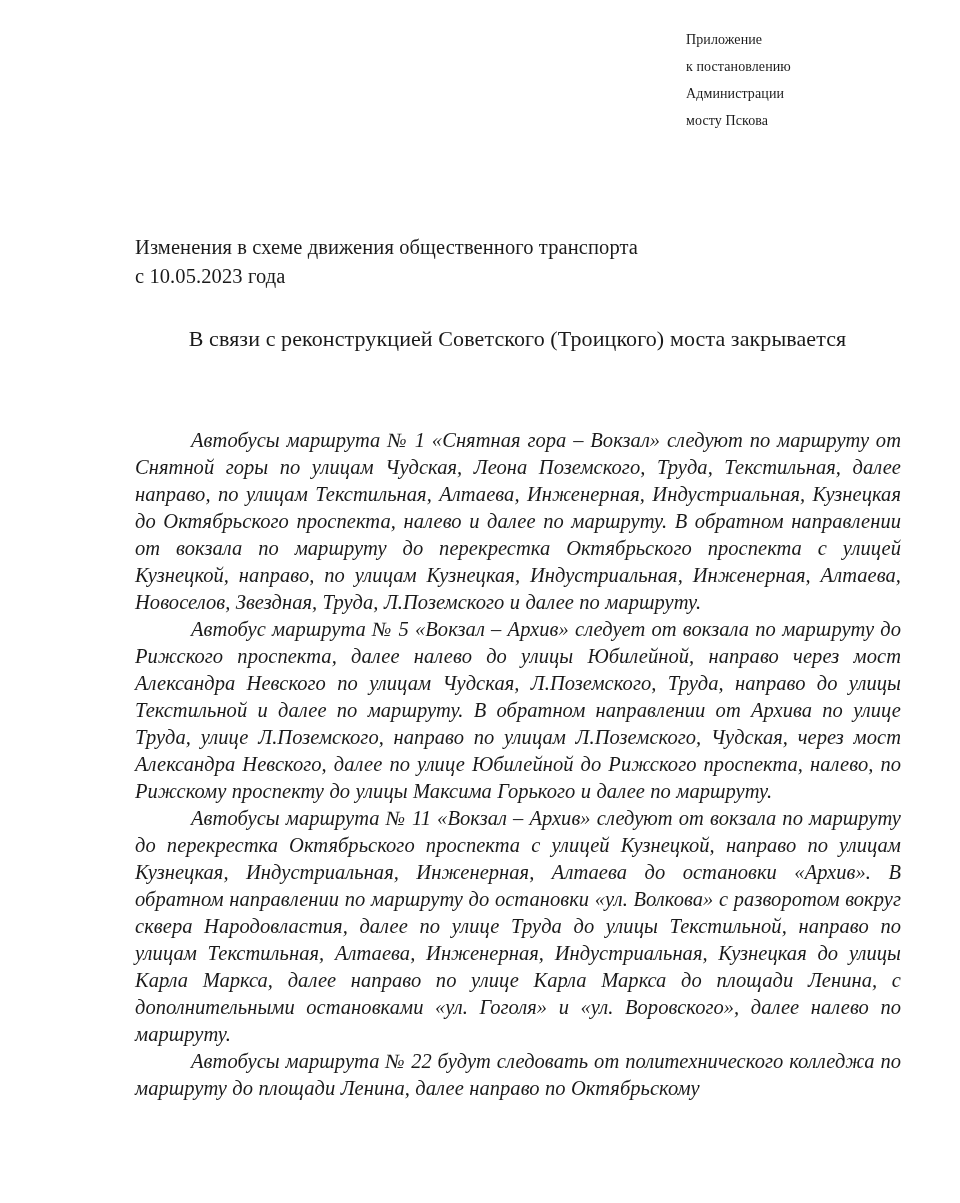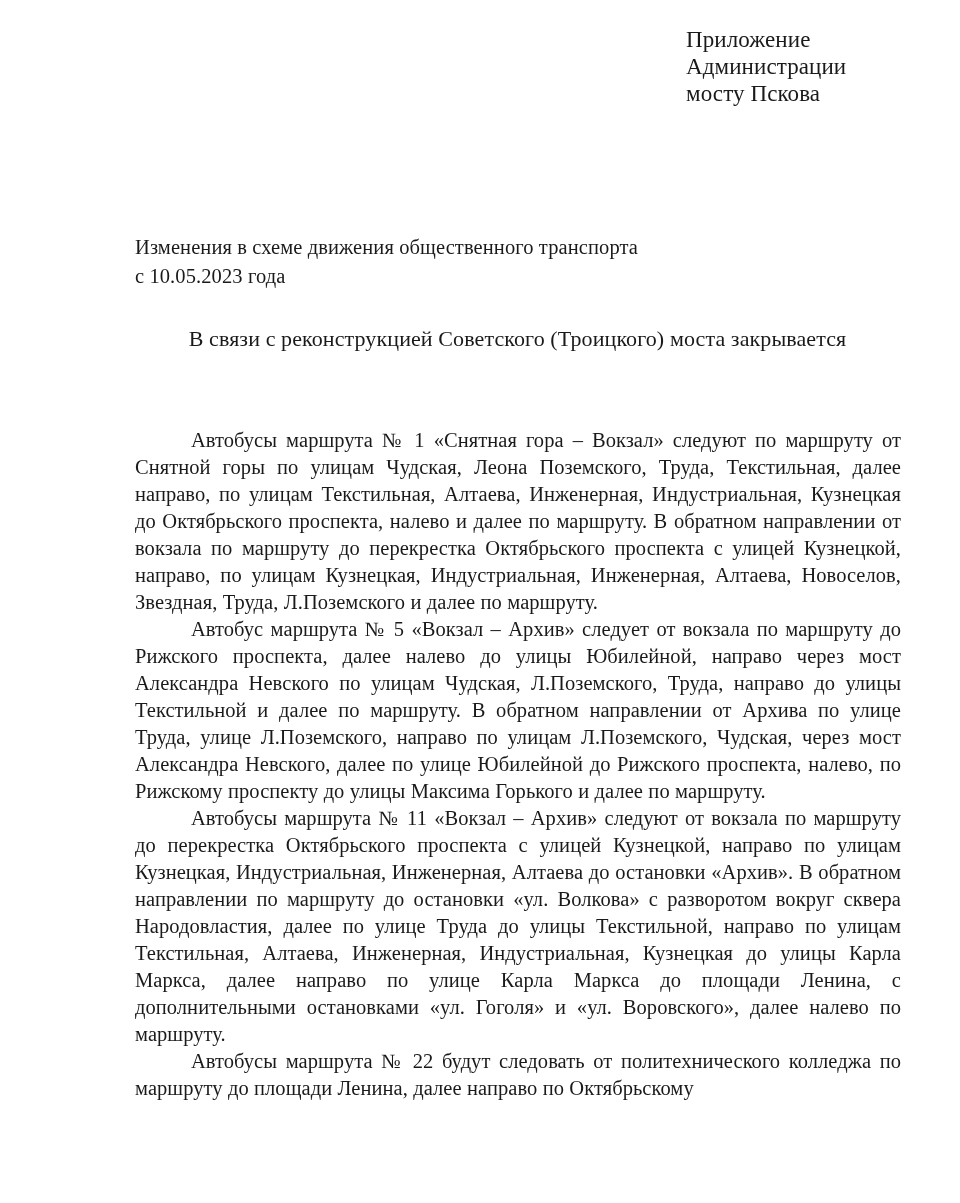--- a/index.html
+++ b/index.html
@@ -28,21 +28,21 @@
 
   
   .doc-header {
     position: absolute;
     left: 686px;
     top: 26px;
     width: 250px;
   }
 
   .doc-header .hline {
-    font-size: 23px;
+    font-size: 14px;
     line-height: 27px;
     white-space: pre;
     text-align: left;
     letter-spacing: 0.1px;
   }
 
   
   .doc-title {
     position: absolute;
     left: 135px;
@@ -70,20 +70,21 @@
     line-height: 29px;
     letter-spacing: 0.1px;
   }
 
   
   .doc-body {
     position: absolute;
     left: 135px;
     top: 427px;
     width: 766px;
+    font-style: italic;
   }
 
   .route-para {
     margin: 0;
     font-size: 20.5px;
     line-height: 27px;
     text-align: justify;
     text-align-last: left;
     text-indent: 56px;
     letter-spacing: 0.05px;
@@ -91,20 +92,21 @@
     hyphens: none;
   }
 </style>
 </head>
 <body>
 
 <div class="page">
 
   <div class="doc-header">
     <div class="hline">Приложение</div>
+    <div class="hline">к постановлению</div>
     <div class="hline">Администрации</div>
     <div class="hline">мосту Пскова</div>
   </div>
 
   <div class="doc-title">
     <div class="tline">Изменения в схеме движения общественного транспорта</div>
     <div class="tline">с 10.05.2023 года</div>
   </div>
 
   <div class="doc-intro">

